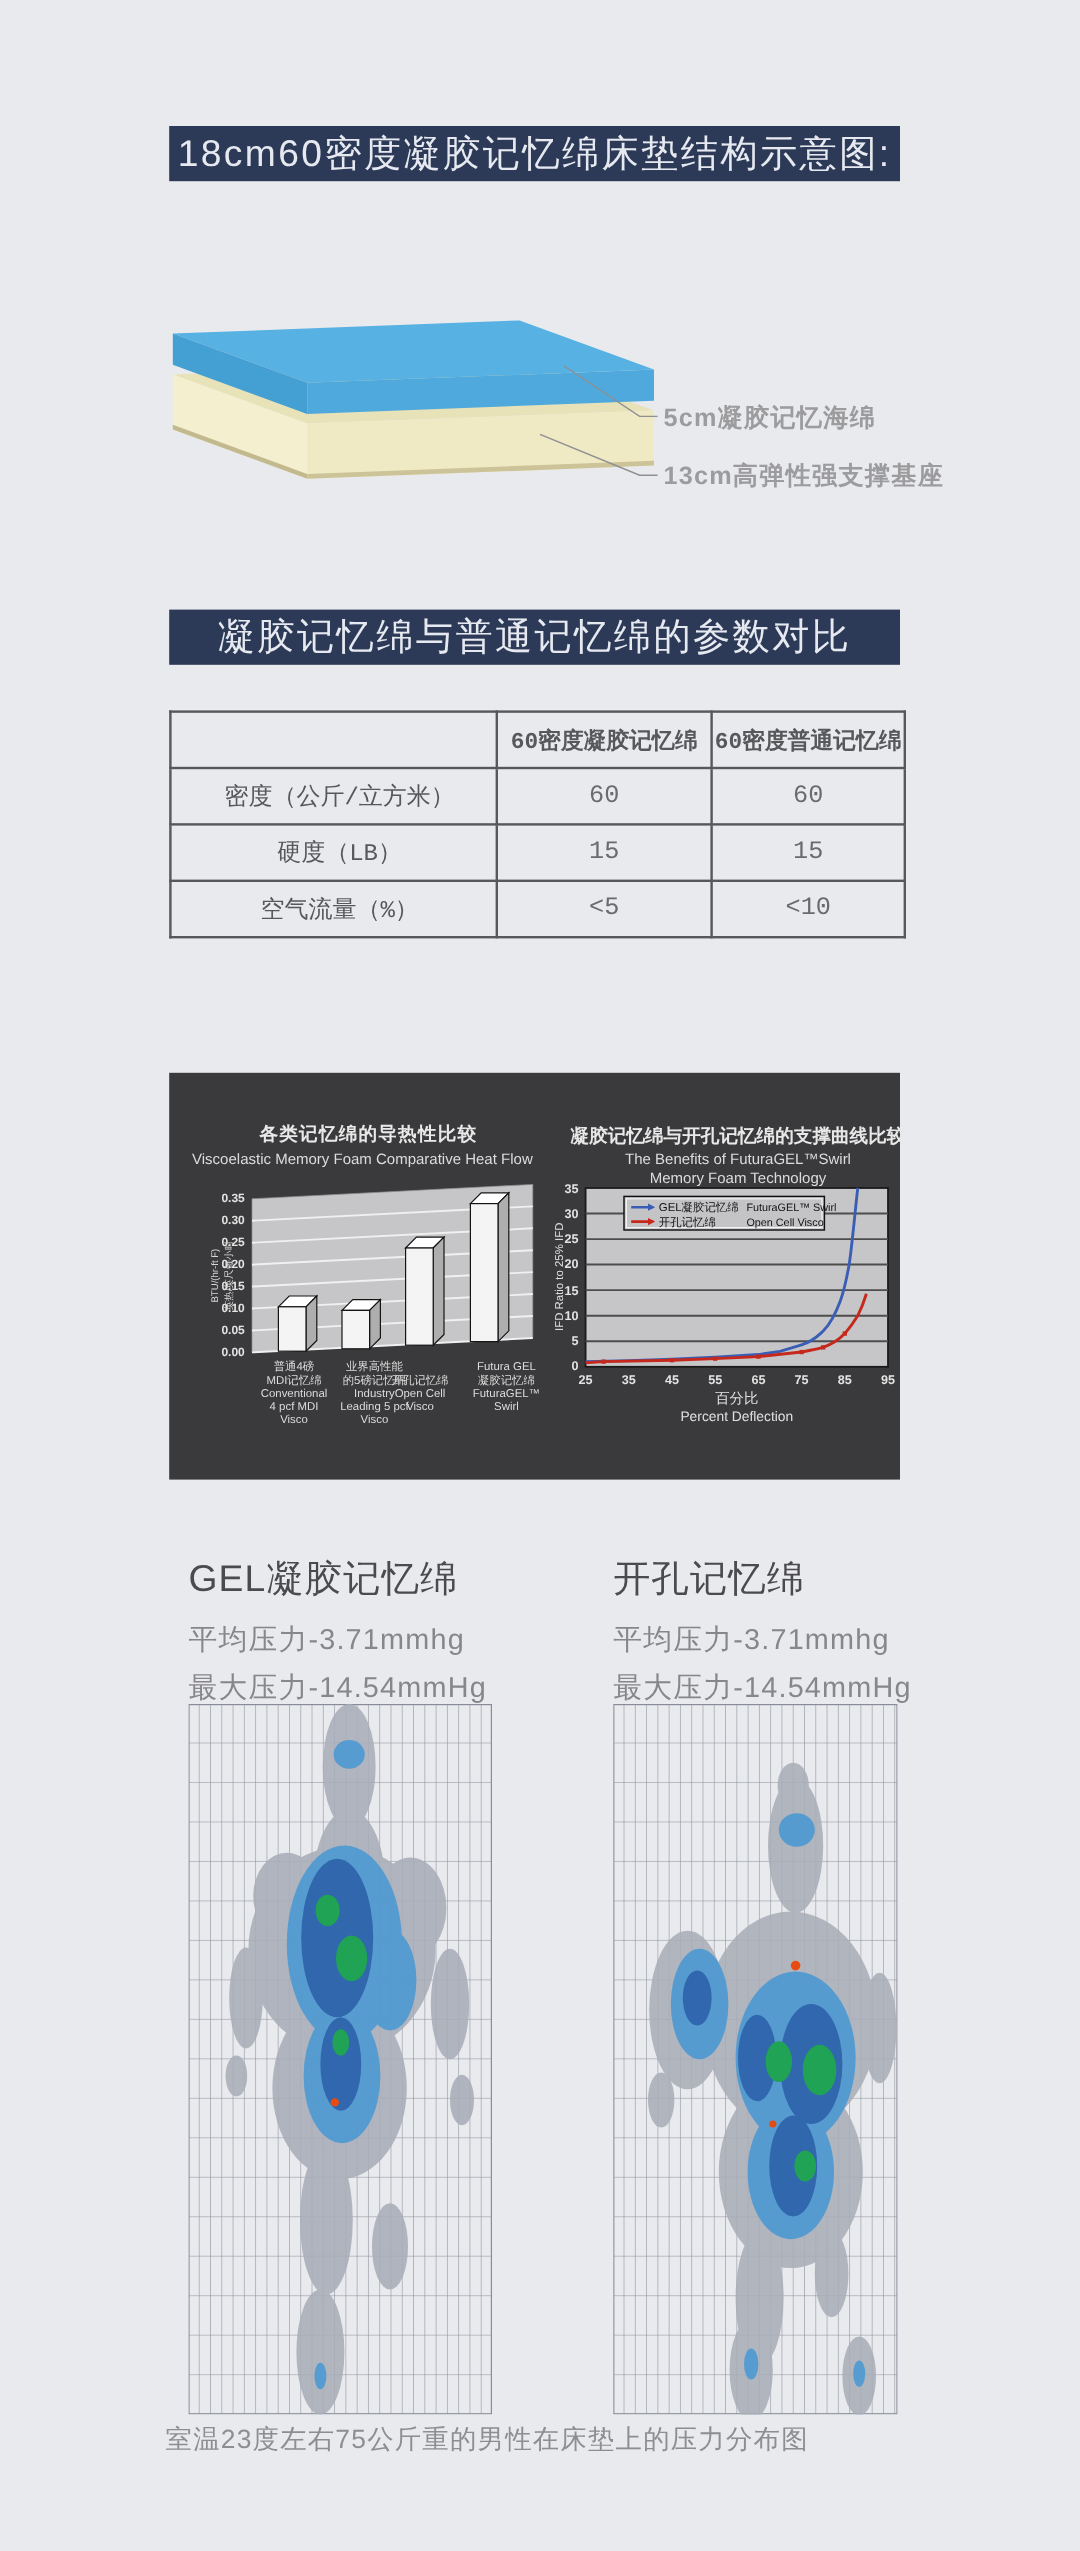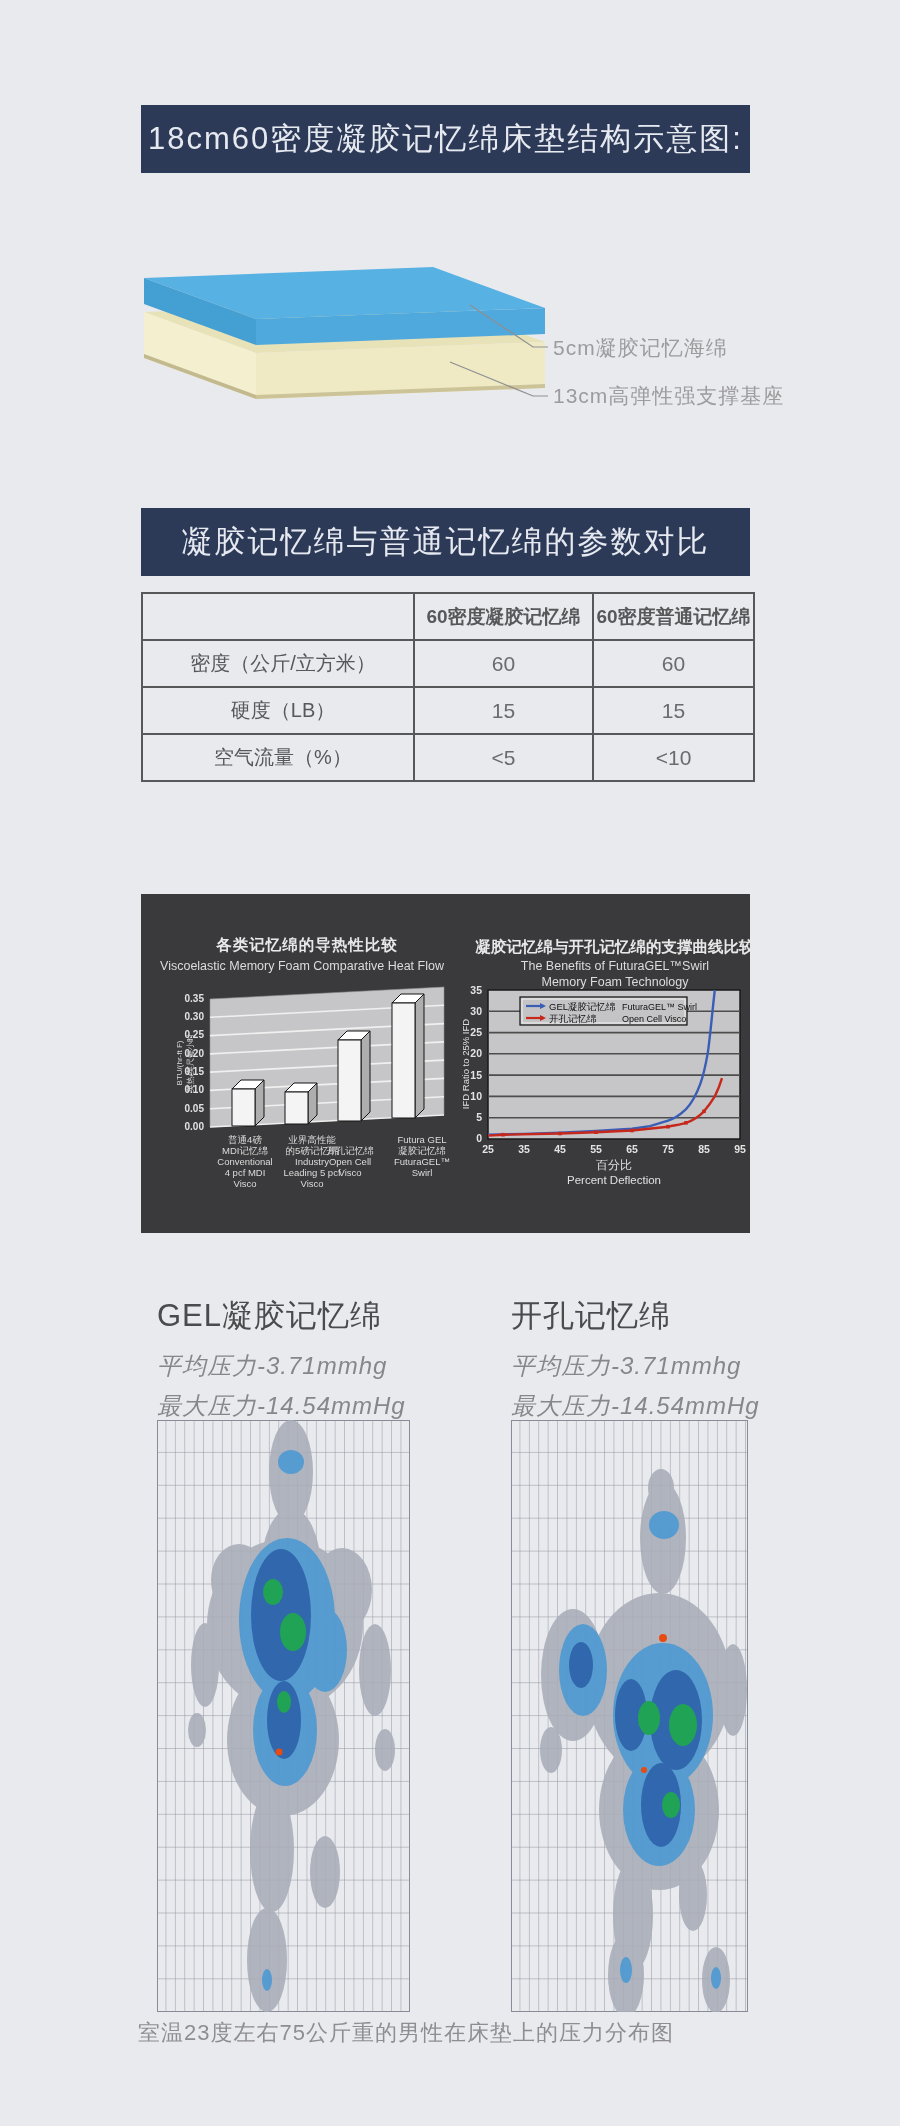--- a/index.html
+++ b/index.html
@@ -1,36 +1,36 @@
 <!DOCTYPE html>
 <html><head>
 <meta charset="utf-8">
 <style>
   html,body{margin:0;padding:0;}
   body{font-family:"Liberation Sans","DejaVu Sans",sans-serif;background:#dfe0e4;}
   .page{position:relative;width:900px;height:2126px;background:#e9eaee;margin:0 auto;overflow:hidden;}
-  .banner{position:absolute;left:141px;width:609px;height:68px;background:#2c3a58;color:#e6e9f0;
+  .banner{position:absolute;left:141px;width:609px;height:46px;background:#2c3a58;color:#e6e9f0;
           display:flex;align-items:center;justify-content:center;font-size:31px;letter-spacing:2px;}
   .banner1{top:105px;}
   .banner2{top:508px;}
-  .layer-label{position:absolute;font-size:21px;color:#9c9c9e;letter-spacing:1px;white-space:nowrap;}
-  .cmp-wrap{position:absolute;left:141px;top:592px;width:723px;}
+  .layer-label{position:absolute;font-size:21px;color:#9c9c9e;letter-spacing:1px;white-space:nowrap;font-weight:bold;}
+  .cmp-wrap{position:absolute;left:141px;top:592px;width:723px;font-family:Liberation Mono, monospace;}
   table.cmp{border-collapse:collapse;width:612px;table-layout:fixed;color:#57585a;}
   table.cmp td,table.cmp th{border:2px solid #57585a;height:45px;padding:0 4px 0 14px;font-weight:normal;
     font-size:20px;text-align:center;vertical-align:middle;background:transparent;}
   table.cmp th{font-size:19px;text-align:center;padding:0;font-weight:600;}
   table.cmp td.num{text-align:center;padding:0;font-size:21px;color:#6a6b6d;margin-top:29px;}
   .col-label{width:272px;} .col-gel{width:179px;} .col-reg{width:161px;}
   .dark-panel{position:absolute;left:141px;top:894px;width:609px;height:339px;background:#3a3a3c;}
   .chart-svg{position:absolute;}
   .chart-svg text{font-family:"Liberation Sans","DejaVu Sans",sans-serif;}
   .bar-cat{position:absolute;width:84px;text-align:center;font-size:9.5px;line-height:11px;color:#dcdcdc;
            white-space:pre-line;}
   .p-title{position:absolute;font-size:31px;color:#4b4b4d;letter-spacing:1px;}
-  .p-line{position:absolute;font-size:24px;color:#87878b;letter-spacing:1px;font-style:italic;}
+  .p-line{position:absolute;font-size:24px;color:#87878b;letter-spacing:1px;}
   .caption{position:absolute;left:138px;top:2018px;font-size:22px;color:#8e8e92;letter-spacing:1px;}
 </style>
 </head>
 <body>
 
 <div class="page">
 
   <div class="banner banner1">
     <span>18cm60密度凝胶记忆绵床垫结构示意图:</span>
   </div>

